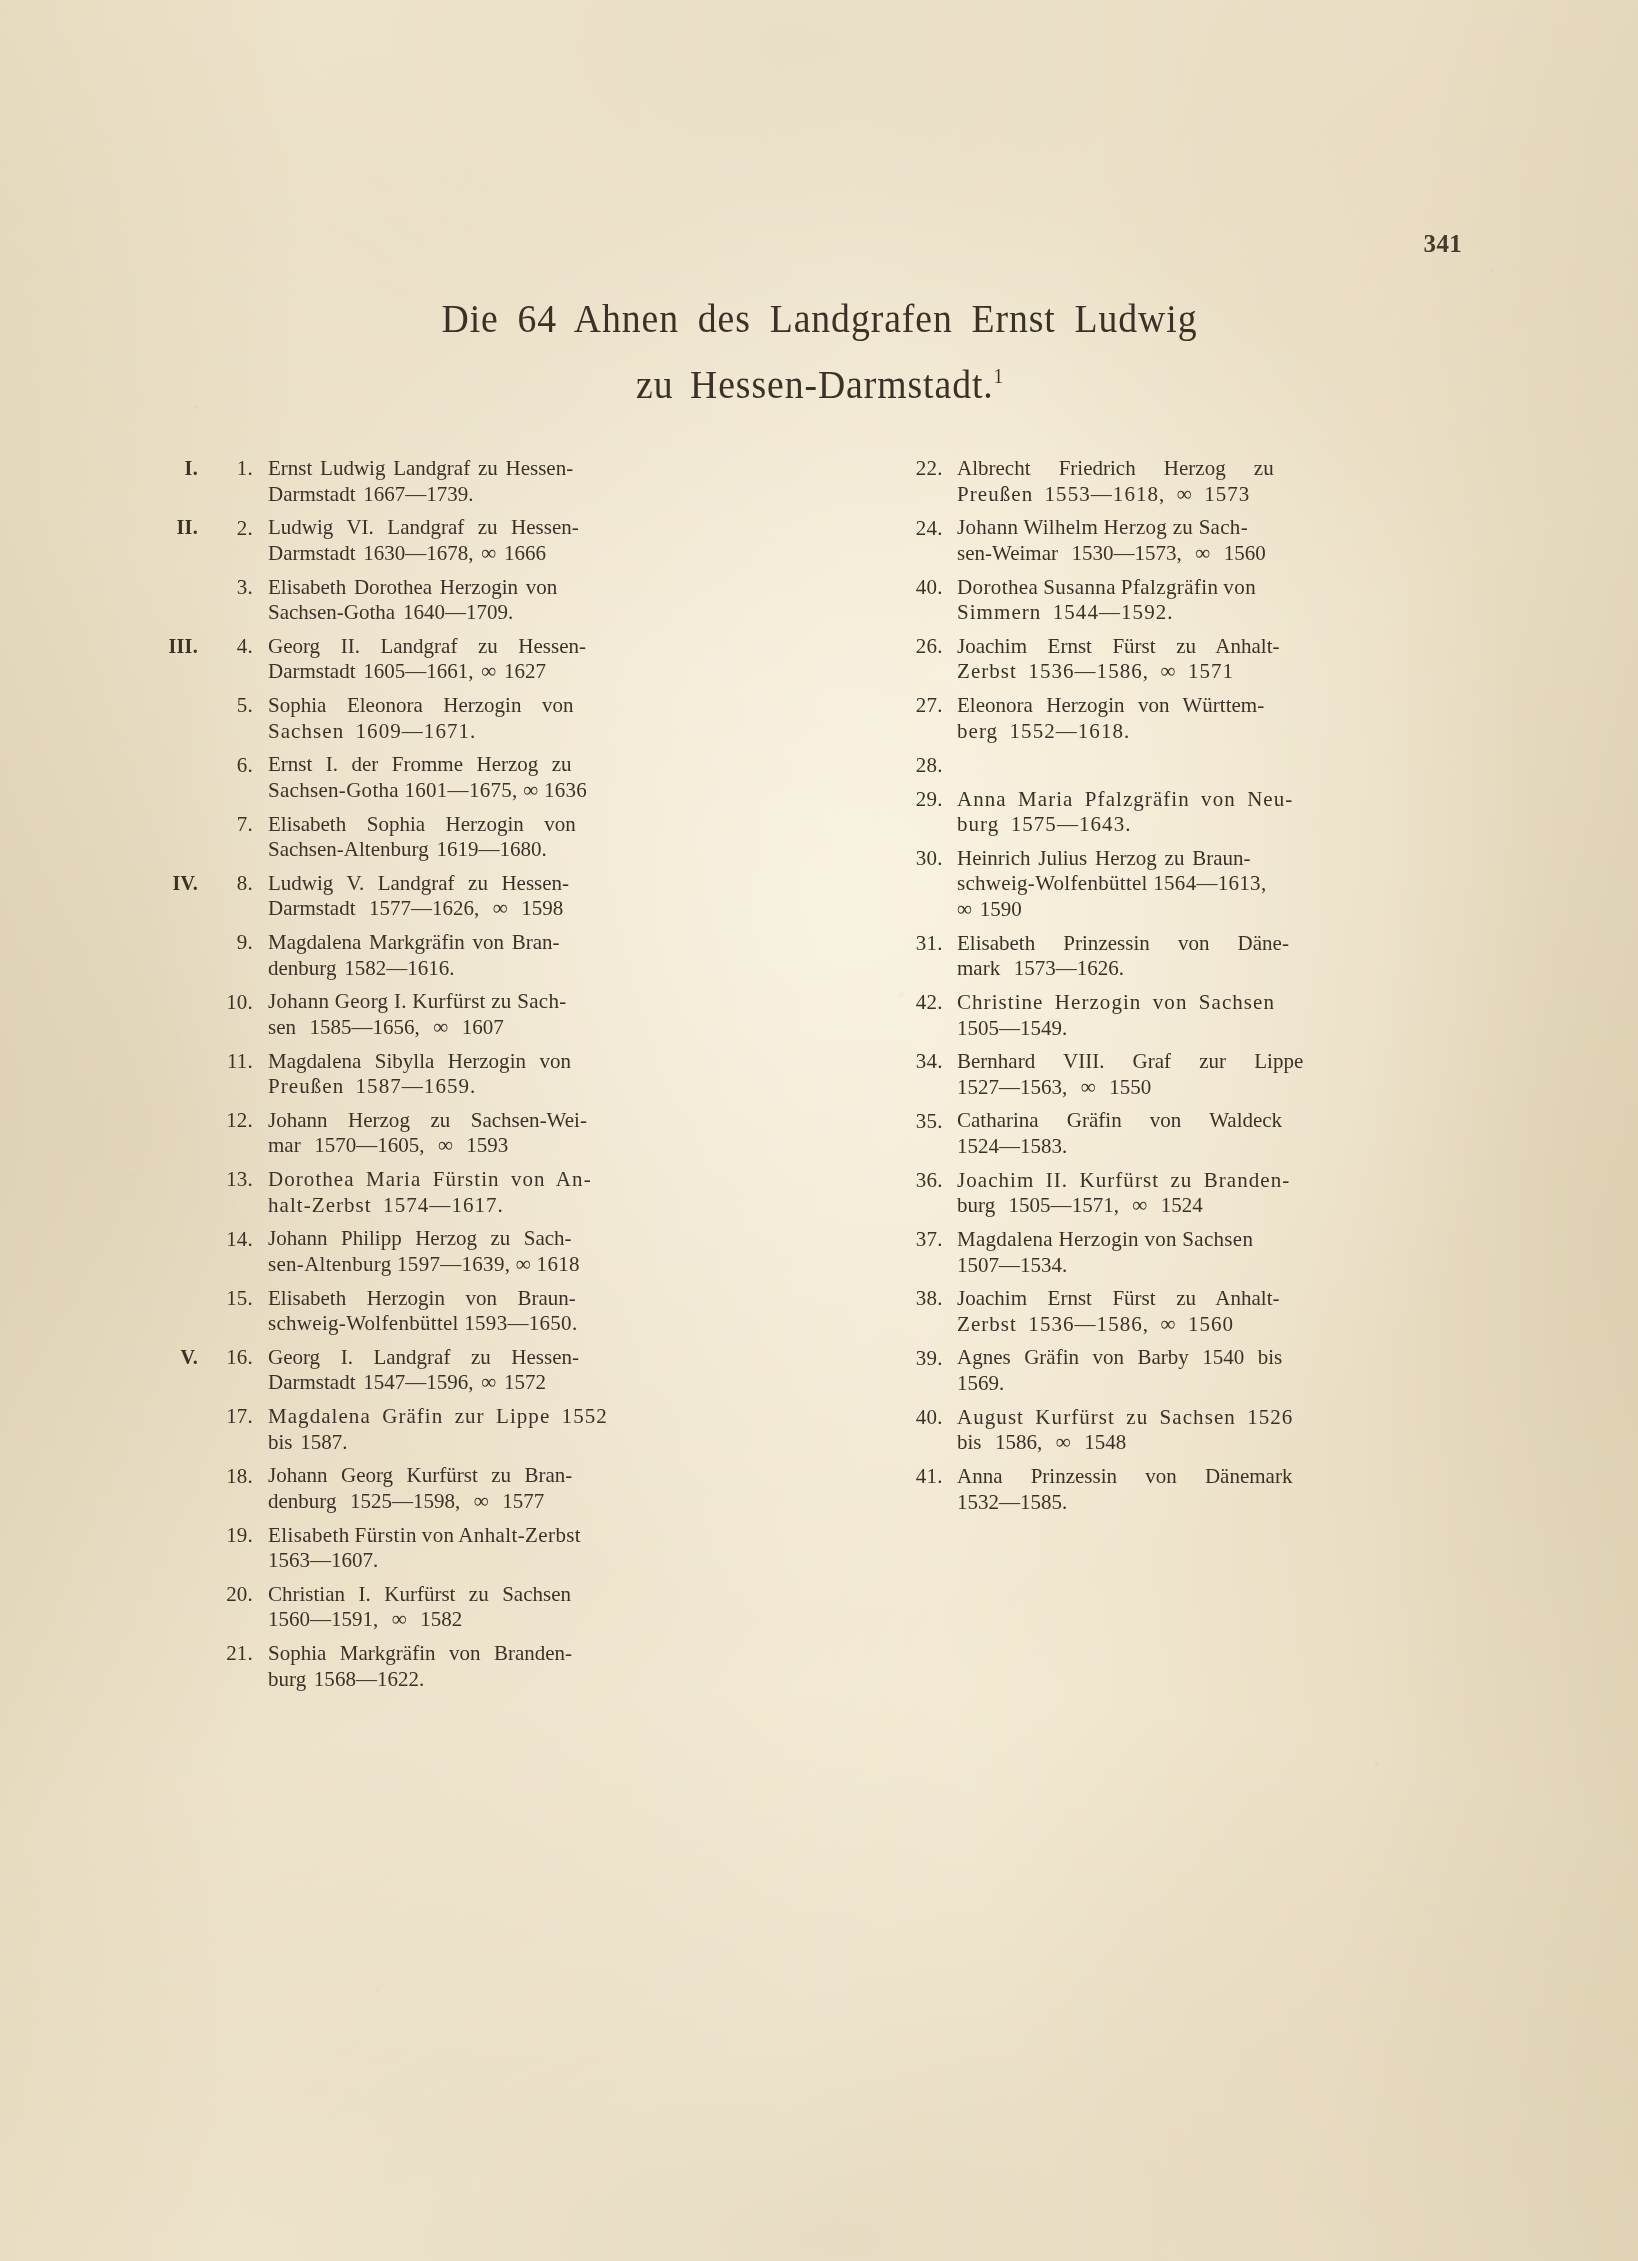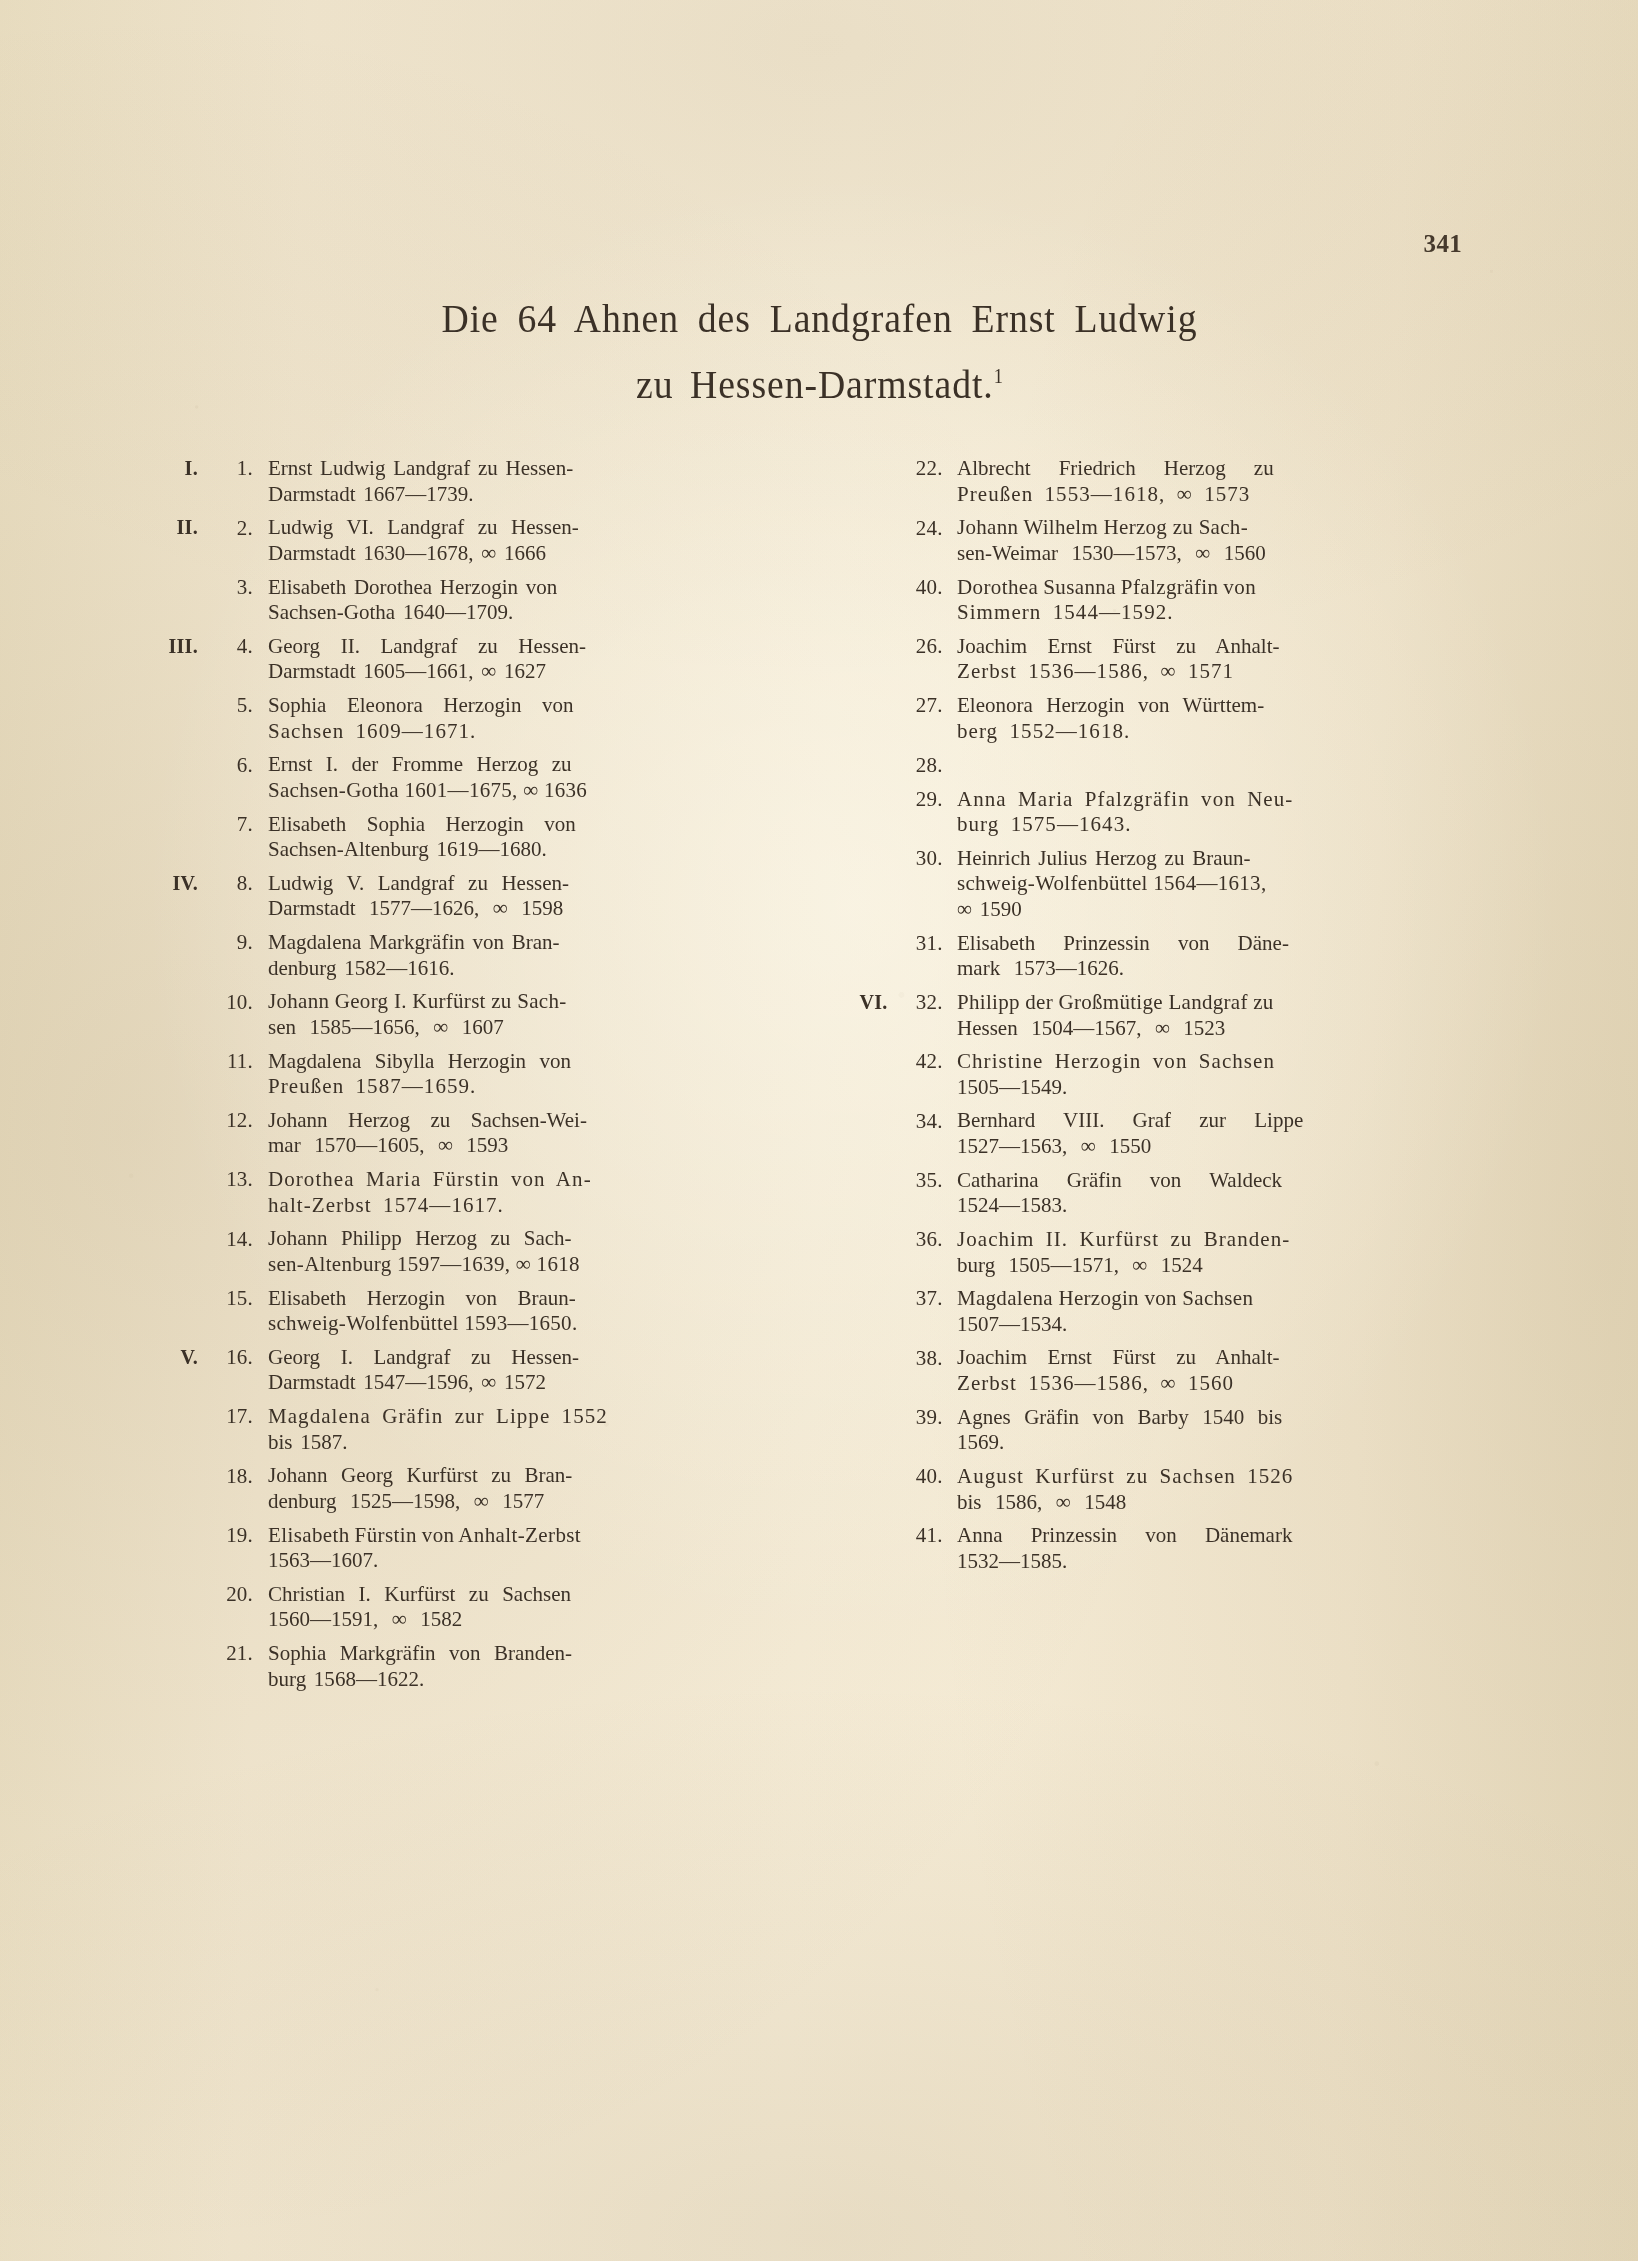--- a/index.html
+++ b/index.html
@@ -372,28 +372,20 @@
         </div>
         <div class="entry">
           <div class="gutter-roman"></div>
           <div class="gutter-num">31.</div>
           <div class="entry-body">
             <span class="eline j-widest">Elisabeth Prinzessin von Däne-</span>
             <span class="eline j-wide">mark 1573—1626.</span>
           </div>
         </div>
         <div class="entry">
-          <div class="gutter-roman">VI.</div>
-          <div class="gutter-num">32.</div>
-          <div class="entry-body">
-            <span class="eline j-tight">Philipp der Großmütige Landgraf zu</span>
-            <span class="eline j-wide">Hessen 1504—1567, ∞ 1523</span>
-          </div>
-        </div>
-        <div class="entry">
           <div class="gutter-roman"></div>
           <div class="gutter-num">42.</div>
           <div class="entry-body">
             <span class="eline j-sp">Christine Herzogin von Sachsen</span>
             <span class="eline j-norm">1505—1549.</span>
           </div>
         </div>
         <div class="entry">
           <div class="gutter-roman"></div>
           <div class="gutter-num">34.</div>

